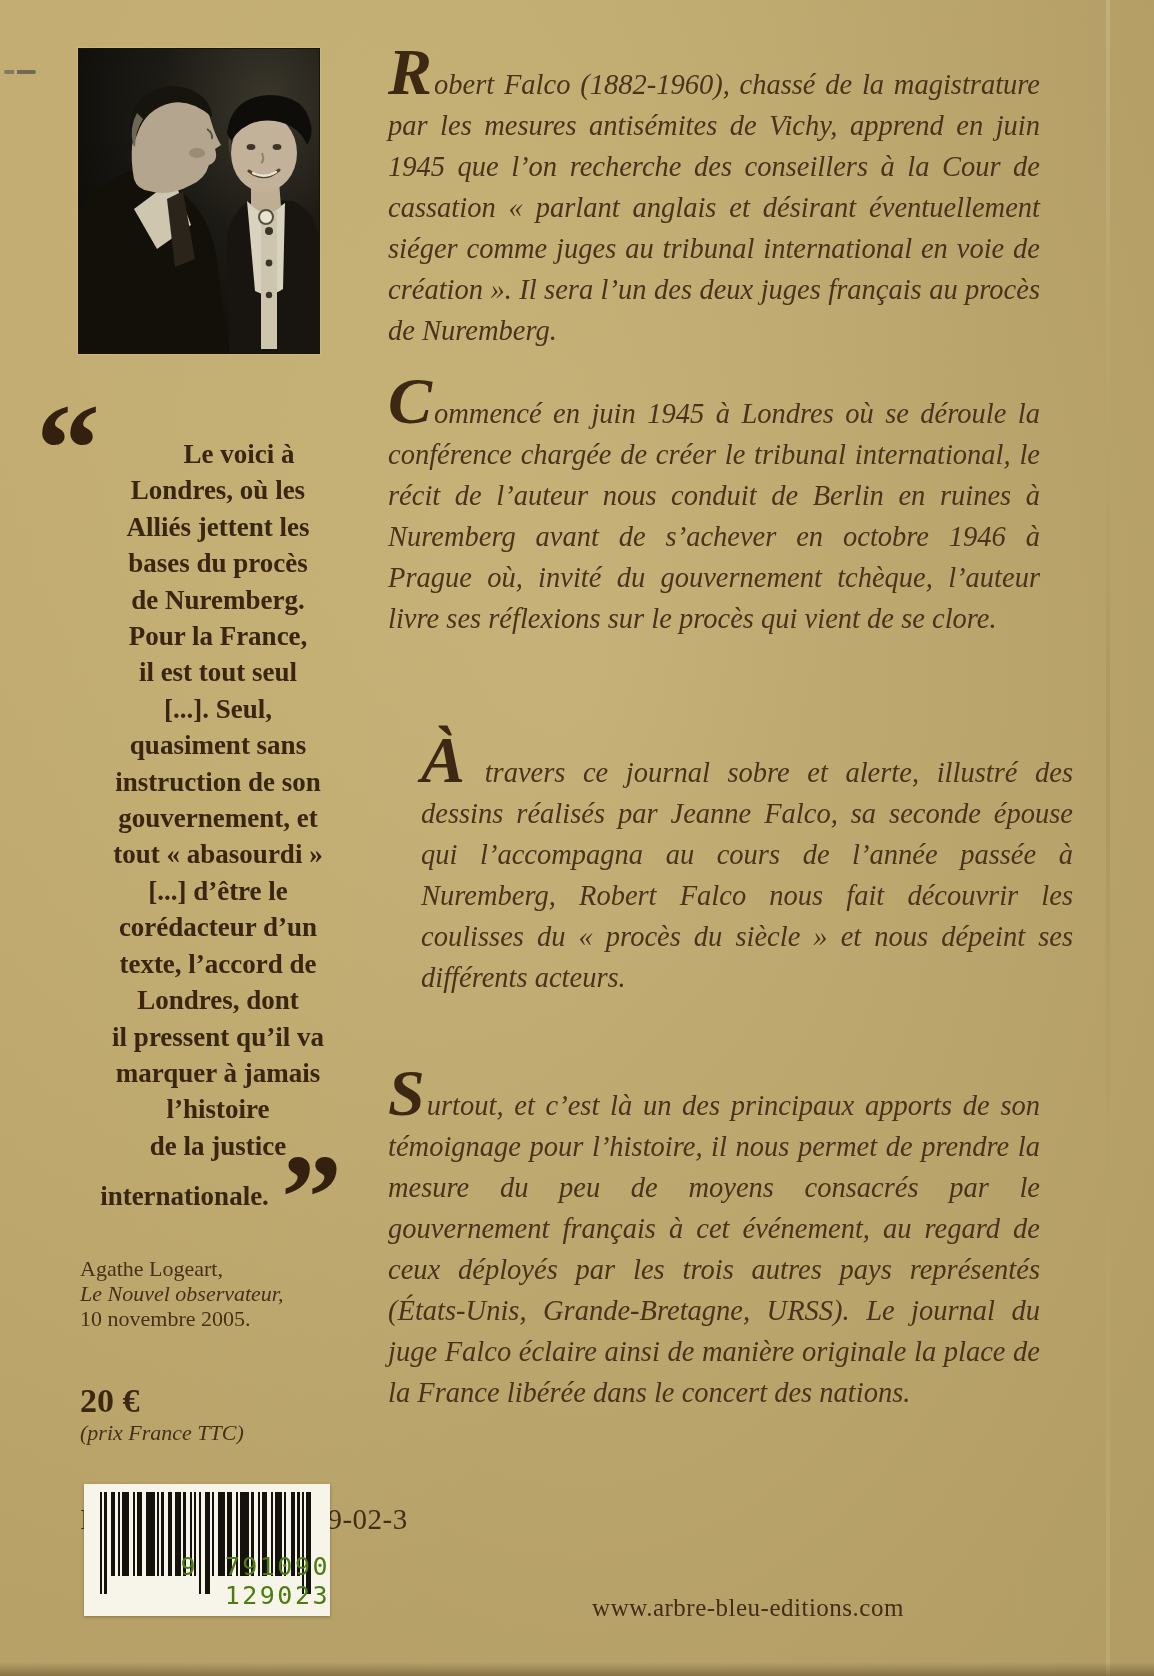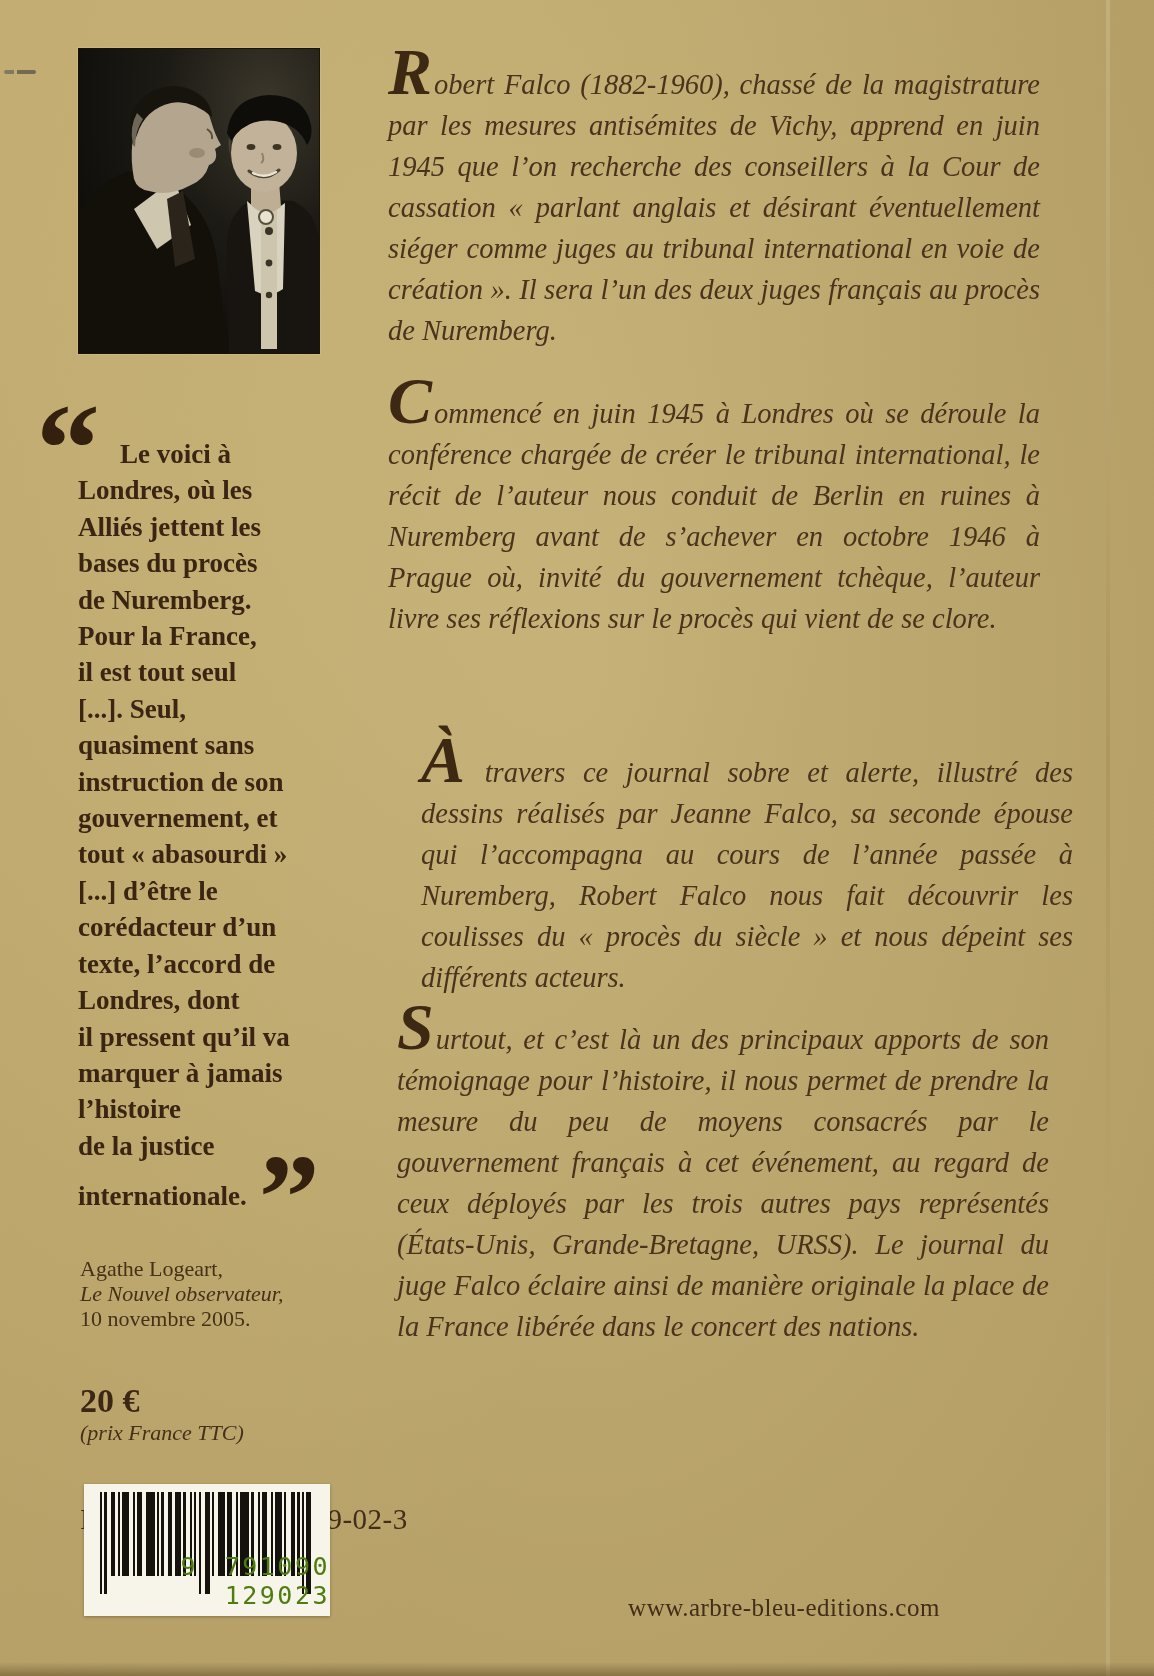--- a/index.html
+++ b/index.html
@@ -39,21 +39,21 @@
   .photo svg{display:block;width:100%;height:100%;}
 
   
   .openq{
     position:absolute;left:36px;top:384px;
     font-size:128px;line-height:1;font-weight:bold;color:#33200e;
     letter-spacing:-6px;
   }
   .qlines{
     position:absolute;left:78px;top:436px;width:280px;
-    font-size:27px;font-weight:bold;line-height:36.4px;color:#3a2513;
+    font-size:27px;font-weight:bold;line-height:36.4px;color:#3a2513;text-align:center;
   }
   .qline:first-child{padding-left:42px;}
   .closeq{
     display:inline-block;font-size:122px;line-height:0;font-weight:bold;
     color:#33200e;position:relative;top:34px;margin-left:12px;letter-spacing:-6px;
   }
   .attribution{
     position:absolute;left:80px;top:1256px;
     font-size:22px;line-height:25px;color:#453019;
   }
@@ -82,27 +82,27 @@
   
   .para{
     position:absolute;left:388px;width:652px;margin:0;
     font-size:28.5px;line-height:41px;text-align:justify;color:#4a331d;
     text-justify:inter-word;
     font-style:italic;
   }
   .p1{top:64px;}
   .p2{top:393px;}
   .p3{top:752px;margin-left:33px;}
-  .p4{top:1019px;margin-left:9px;}
+  .p4{top:1085px;}
   .cap{
     font-size:66px;line-height:0;font-weight:bold;color:#3d2813;
     margin-right:2px;
   }
   .site{
-    position:absolute;left:484px;top:1594px;width:600px;
+    position:absolute;left:448px;top:1594px;width:600px;
     text-align:center;font-size:25px;color:#422d18;letter-spacing:0.5px;
   }
 </style>
 </head>
 <body>
 
 <div class="page">
 
   <div class="artifact"></div>
   <div class="crease"></div>

